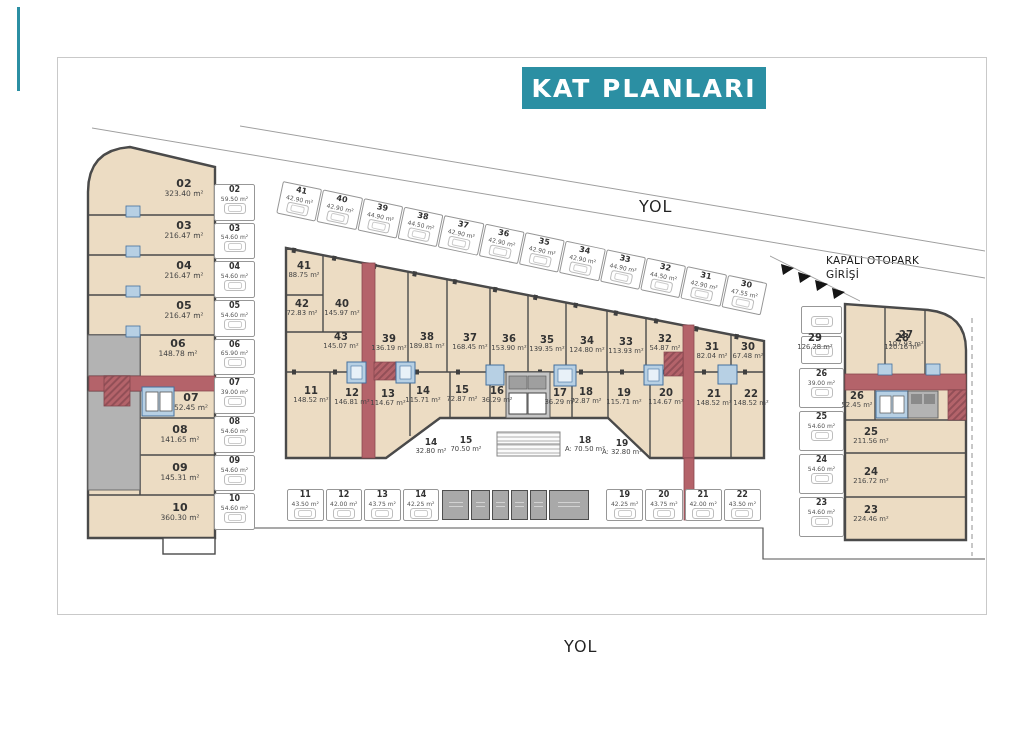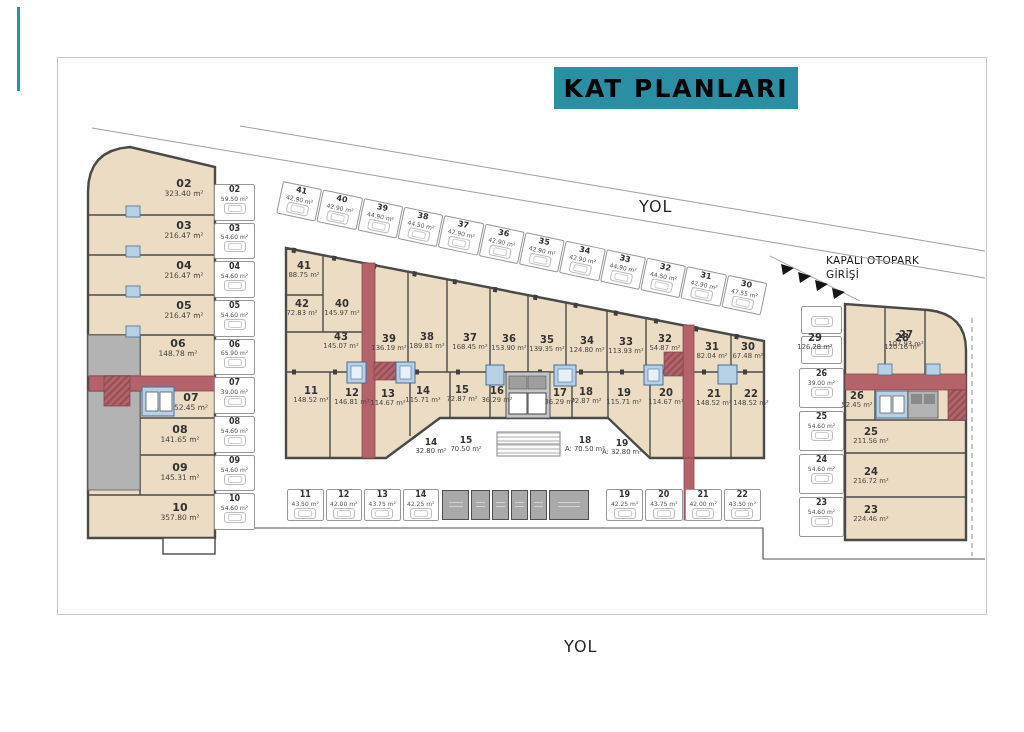--- a/index.html
+++ b/index.html
@@ -1,19 +1,19 @@
 <!DOCTYPE html>
 <html><head>
 <meta charset="utf-8">
 <style>
   html,body{margin:0;padding:0;background:#fff;font-family:"DejaVu Sans","Liberation Sans",sans-serif;}
   .page{position:relative;width:1024px;height:732px;background:#fff;overflow:hidden;}
   .tick{position:absolute;left:17px;top:7px;width:3px;height:84px;background:#2b8fa3;}
   .sheet{position:absolute;left:57px;top:57px;width:928px;height:556px;border:1px solid #c9c9c9;}
-  .badge{position:absolute;display:flex;align-items:center;justify-content:center;background:#2b8fa3;color:#000000;font-weight:bold;margin-left:32px;}
+  .badge{position:absolute;display:flex;align-items:center;justify-content:center;background:#2b8fa3;color:#ffffff;font-weight:bold;}
   #badge-title{left:522px;top:67px;width:244px;height:42px;font-size:25px;letter-spacing:2px;}
   #badge-floor{left:783px;top:67px;width:196px;height:42px;font-size:19px;letter-spacing:.5px;}
   .yol{position:absolute;font-size:16px;letter-spacing:1px;color:#222;}
   #yol-top{left:639px;top:197px;}
   #yol-bottom{left:564px;top:637px;}
   .entrance{position:absolute;left:826px;top:254px;font-size:10.5px;line-height:1.3;color:#1a1a1a;letter-spacing:.3px;}
   svg.plan{position:absolute;left:0;top:0;}
   
   .ul{position:absolute;transform:translateX(-50%);text-align:center;line-height:1.08;color:#333;white-space:nowrap;z-index:4;}
   .uno{display:block;font-weight:bold;font-size:10px;}
@@ -454,21 +454,21 @@
   <div class="ul big" style="left:180px;top:424px">
       <span class="uno">08</span>
       <span class="uarea">141.65 m²</span>
     </div>
   <div class="ul big" style="left:180px;top:462px">
       <span class="uno">09</span>
       <span class="uarea">145.31 m²</span>
     </div>
   <div class="ul big" style="left:180px;top:502px">
       <span class="uno">10</span>
-      <span class="uarea">357.80 m²</span>
+      <span class="uarea">360.30 m²</span>
     </div>
 
   <div class="ul" style="left:304px;top:261px">
       <span class="uno">41</span>
       <span class="uarea">88.75 m²</span>
     </div>
   <div class="ul" style="left:302px;top:299px">
       <span class="uno">42</span>
       <span class="uarea">72.83 m²</span>
     </div>

